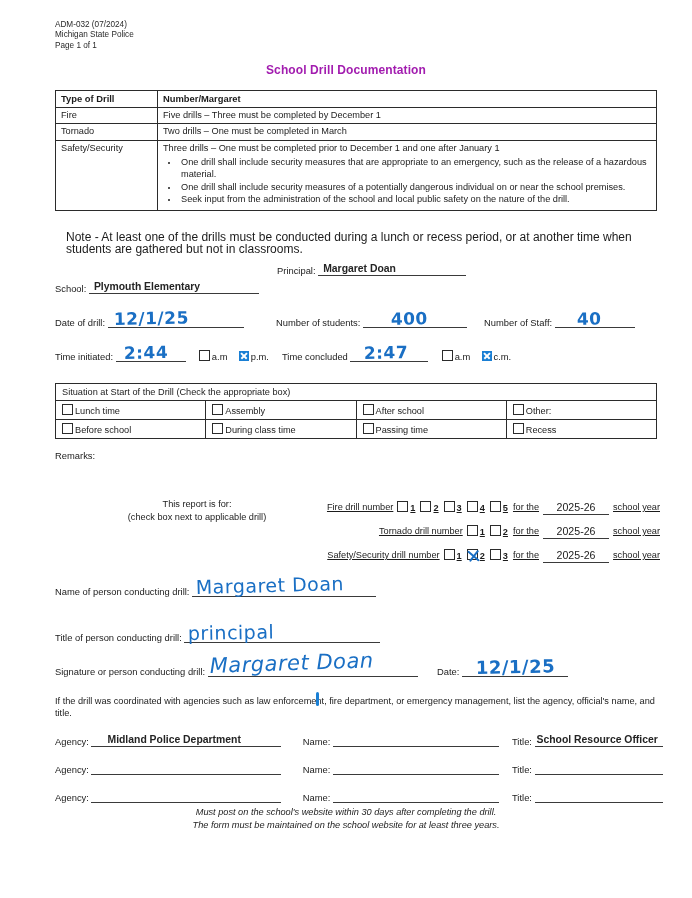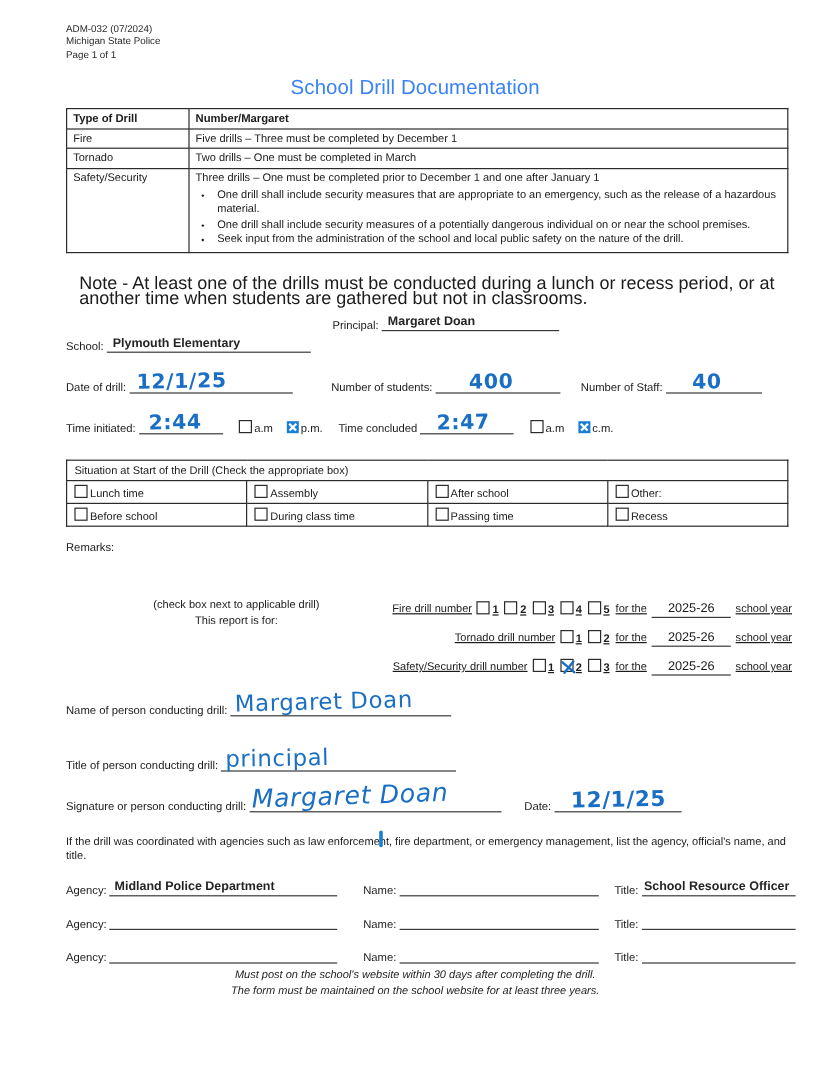--- a/index.html
+++ b/index.html
@@ -9,32 +9,32 @@
     font-family:"Liberation Sans", sans-serif;
     color:#1b1b1b;
     position:relative;
     overflow:hidden;
     -webkit-font-smoothing:antialiased;
   }
   .page{position:absolute;left:0;top:0;width:692px;height:898px;}
 
   
   .form-meta{position:absolute;left:55px;top:20px;font-size:8.2px;line-height:10.4px;color:#2a2a2a;}
-  .doc-title{position:absolute;left:0;top:63px;width:692px;text-align:center;font-size:17px;font-weight:normal;letter-spacing:.1px;color:#3b82f6;}
+  .doc-title{position:absolute;left:0;top:63px;width:692px;text-align:center;font-size:12px;font-weight:bold;letter-spacing:.1px;color:#a21caf;}
 
   
   .sched{position:absolute;left:55px;top:90px;width:602px;border-collapse:collapse;table-layout:fixed;}
   .sched td,.sched th{border:1px solid #2b2b2b;vertical-align:top;padding:2px 5px;font-size:9.2px;line-height:11.6px;text-align:left;}
   .sched th{font-weight:bold;font-size:9.4px;}
   .sched .c1{width:91px;}
   .bullets{margin:3px 0 2px 0;padding-left:16px;}
   .bullets li{margin:0 0 1px 0;padding-left:2px;line-height:11.6px;}
   .bullets li::marker{font-size:8px;}
 
-  .note{position:absolute;left:66px;top:231px;width:588px;font-size:15px;line-height:12px;}
+  .note{position:absolute;left:66px;top:231px;width:588px;font-size:12px;line-height:12px;}
 
   
   .fld{position:absolute;font-size:9.4px;white-space:nowrap;}
   .lbl{font-size:9.4px;margin-top:18px;}
   .uline{display:inline-block;border-bottom:1px solid #3a3a3a;vertical-align:bottom;height:13px;position:relative;}
   .uline .txt{position:absolute;left:5px;bottom:1px;font-size:10.4px;white-space:nowrap;color:#242424;font-weight:bold;}
   .uline .ink{position:absolute;left:6px;bottom:-1px;font-size:17px;line-height:17px;color:#1a6fc4;
     font-family:"DejaVu Sans", sans-serif;font-weight:600;letter-spacing:.5px;white-space:nowrap;
     transform:rotate(-1.2deg);transform-origin:left bottom;}
 
@@ -191,22 +191,22 @@
       <td style="width:167px;"><span class="cb"></span><span>During class time</span></td>
       <td style="width:167px;"><span class="cb"></span><span>Passing time</span></td>
       <td><span class="cb"></span><span>Recess</span></td>
     </tr>
   </tbody>
     </table>
 
   <div class="remarks">Remarks:</div>
 
   <div class="report-for">
+    <div>This report is for:</div>
     <div>(check box next to applicable drill)</div>
-    <div>This report is for:</div>
   </div>
 
   <div class="drill-rows">
     <div class="drill-row">
       <span class="name">Fire drill number</span>
       <span class="opt"><span class="cb"></span><b>1</b></span>
       <span class="opt"><span class="cb"></span><b>2</b></span>
       <span class="opt"><span class="cb"></span><b>3</b></span>
       <span class="opt"><span class="cb"></span><b>4</b></span>
       <span class="opt"><span class="cb"></span><b>5</b></span>
@@ -264,21 +264,21 @@
       <span class="ink" style="left:14px;bottom:0;font-size:18px;">12/1/25</span>
     </span>
   </div>
 
   <div class="agency-note">If the drill was coordinated with agencies such as law enforcement, fire department, or emergency management, list the agency, official's name, and title.</div>
   <div class="stray" style="left:316px;top:692px;width:3px;height:14px;"></div>
 
   <div class="agency-row" style="top:733px;">
     <span class="lbl">Agency:</span>
     <span class="uline" style="width:190px;">
-      <span class="txt" style="left:4px;">Midland Police Department</span>
+      <span class="txt" style="left:16px;">Midland Police Department</span>
     </span>
     <span style="display:inline-block;width:16px;"></span>
     <span class="lbl">Name:</span>
     <span class="uline" style="width:166px;">
       <span class="txt"></span>
     </span>
     <span style="display:inline-block;width:8px;"></span>
     <span class="lbl">Title:</span>
     <span class="uline" style="width:128px;">
       <span class="txt" style="left:2px;">School Resource Officer</span>

